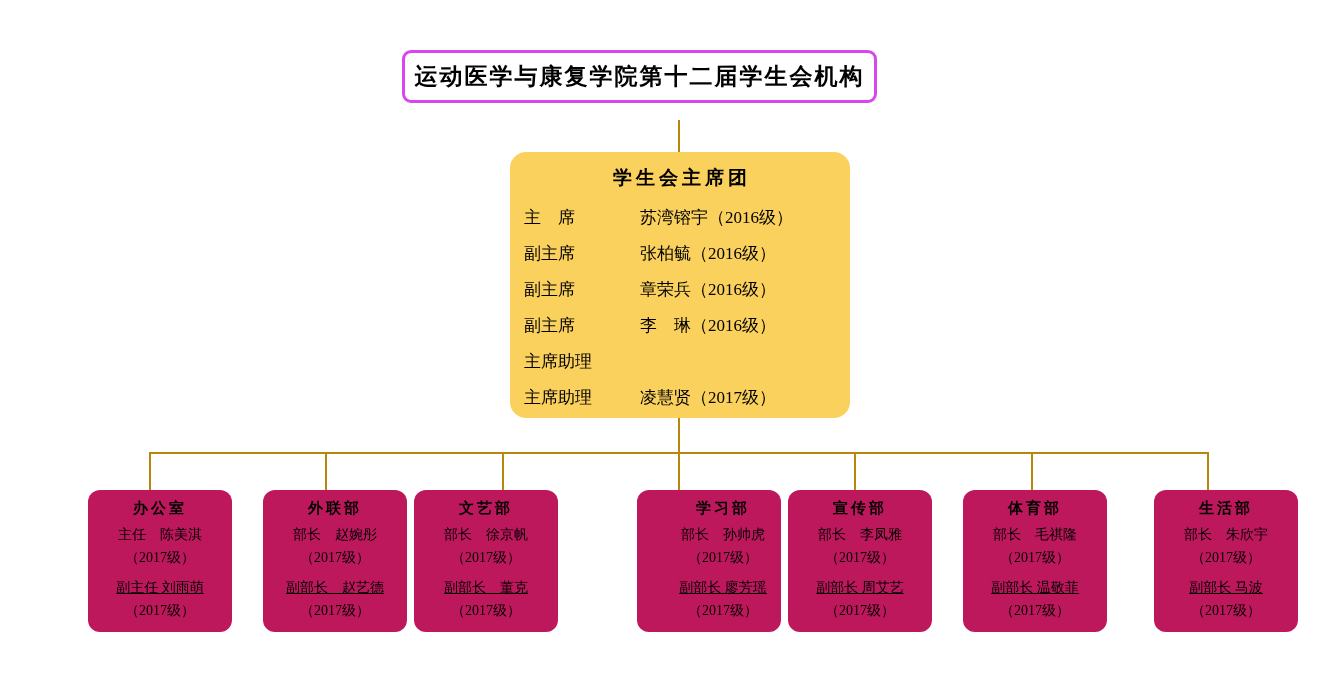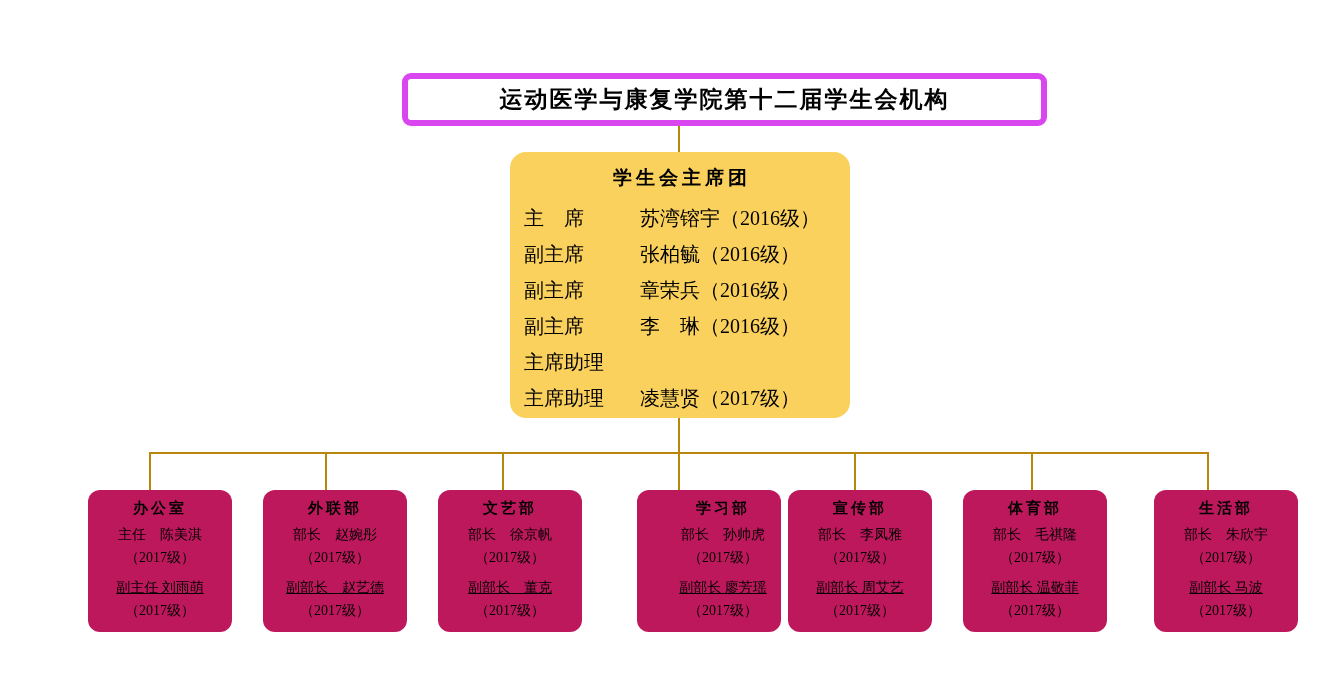--- a/index.html
+++ b/index.html
@@ -17,24 +17,24 @@
   }
   .connectors {
     position: absolute;
     left: 0; top: 0;
     width: 1336px;
     height: 673px;
     pointer-events: none;
   }
   .org-title-box {
     position: absolute;
-    left: 402px; top: 73px;
-    width: 645px; height: 53px;
+    left: 402px; top: 50px;
+    width: 475px; height: 53px;
     background: #ffffff;
-    border: 6px solid #d946ef;
+    border: 3px solid #d946ef;
     border-radius: 9px;
     display: flex;
     align-items: center;
     justify-content: center;
   }
   .org-title-box .title-text {
     font-size: 23px;
     font-weight: 700;
     letter-spacing: 2px;
     white-space: nowrap;
@@ -53,21 +53,21 @@
     font-weight: 700;
     letter-spacing: 4px;
     margin-bottom: 9px;
     white-space: nowrap;
   }
   .presidium-row {
     display: flex;
     align-items: center;
     height: 36px;
     line-height: 36px;
-    font-size: 20px;
+    font-size: 17px;
     white-space: nowrap;
   }
   .presidium-row .role {
     width: 116px;
     flex: 0 0 116px;
   }
   .presidium-row .name {
     flex: 1;
   }
   .dept-box {
@@ -90,21 +90,21 @@
     font-size: 14px;
     line-height: 23px;
     white-space: nowrap;
   }
   .dept-line.group-gap {
     margin-top: 7px;
     text-decoration: underline;
   }
   .dept-1 { left: 88px; }
   .dept-2 { left: 263px; }
-  .dept-3 { left: 438px; }
+  .dept-3 { left: 414px; }
   .dept-4 { left: 637px; padding-left: 28px; }
   .dept-5 { left: 788px; }
   .dept-6 { left: 963px; }
   .dept-7 { left: 1154px; }
 </style>
 </head>
 <body>
 
 <div class="canvas">
 

